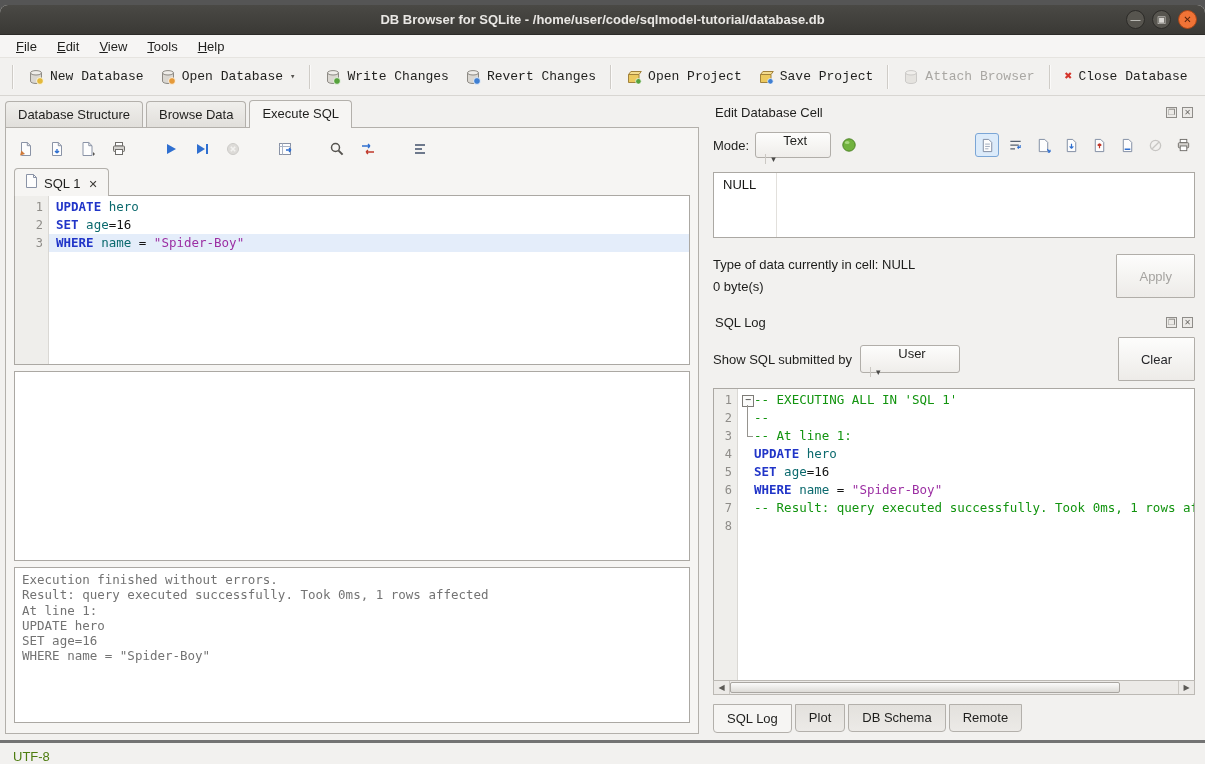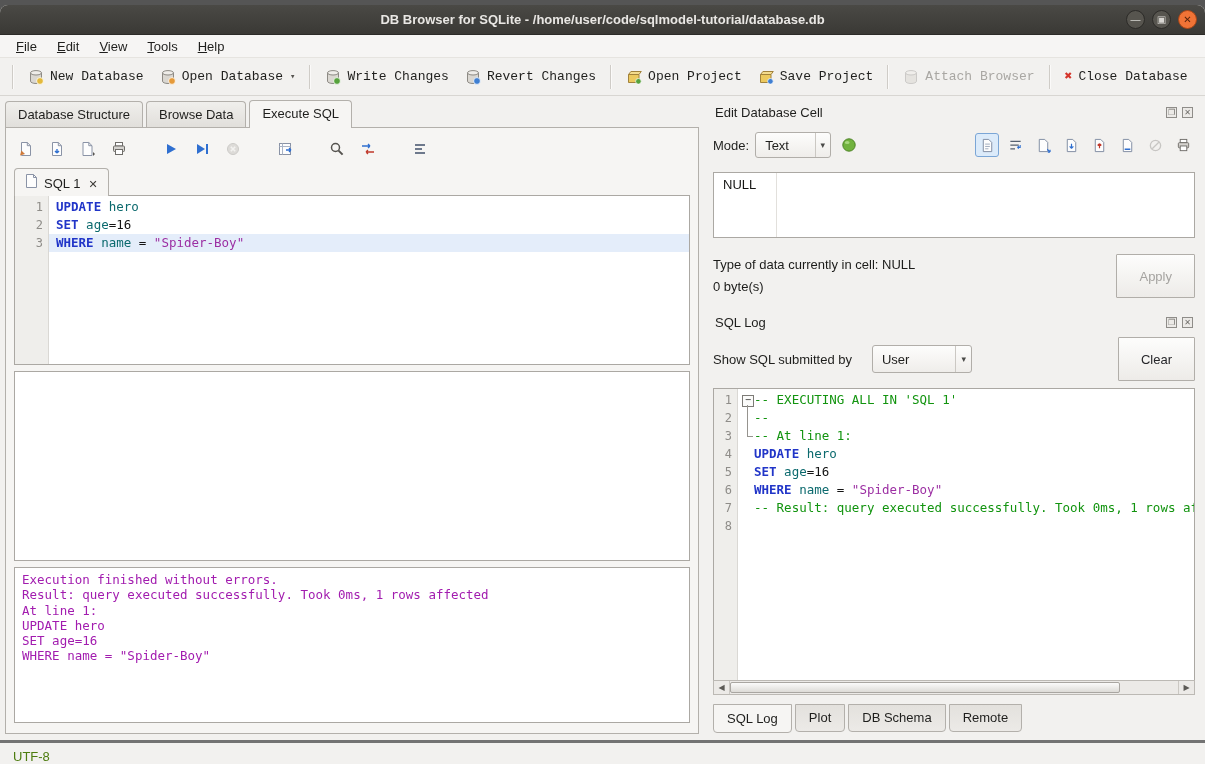--- a/index.html
+++ b/index.html
@@ -57,41 +57,41 @@
   .tk-pl{color:#141414;}
   .tk-str{color:#9c2fa3;}
   .tk-com{color:#12940f;}
   .fold{flex:0 0 14px;position:relative;height:18px;}
   .fold-minus::before{content:"−";position:absolute;left:2px;top:4px;width:10px;height:10px;border:1px solid #7d7b77;background:#fbfbfa;color:#3e3e3c;font-size:10px;line-height:8px;text-align:center;}
   .fold-minus::after{content:"";position:absolute;left:7px;top:14px;bottom:0;border-left:1px solid #96948f;}
   .fold-bar::before{content:"";position:absolute;left:7px;top:0;bottom:0;border-left:1px solid #96948f;}
   .fold-end::before{content:"";position:absolute;left:7px;top:0;height:9px;border-left:1px solid #96948f;}
   .fold-end::after{content:"";position:absolute;left:7px;top:9px;width:6px;border-top:1px solid #96948f;}
   .results-pane{flex:0 0 190px;margin-top:6px;background:#fff;border:1px solid #aba8a3;}
-  .output-pane{flex:1;margin-top:6px;margin-bottom:0;background:#fff;border:1px solid #aba8a3;font:12.5px/15.3px "DejaVu Sans Mono",monospace;padding:4px 7px;white-space:pre;overflow:hidden;color:#a21caf;}
+  .output-pane{flex:1;margin-top:6px;margin-bottom:0;background:#fff;border:1px solid #aba8a3;font:12.5px/15.3px "DejaVu Sans Mono",monospace;padding:4px 7px;white-space:pre;overflow:hidden;color:#737373;}
   
   .right-pane{flex:1;display:flex;flex-direction:column;min-width:0;padding:6px 10px 6px 6px;}
   .dock-header{flex:0 0 20px;display:flex;align-items:center;justify-content:space-between;padding:0 2px;}
   .dock-icons{display:flex;gap:5px;align-items:center;}
   .dico{width:11px;height:11px;border:1px solid #8f8d89;background:#eceae7;font-size:8px;line-height:9px;text-align:center;color:#6f6d69;}
   .mode-row{flex:0 0 30px;margin-top:8px;display:flex;align-items:center;gap:6px;justify-content:space-between;}
-  .combo{display:flex;align-items:center;justify-content:space-between;gap:6px;background:linear-gradient(#fdfdfc,#efedea);border:1px solid #b1aea9;border-radius:3px;height:26px;padding:0 5px 0 9px;cursor:default;}
+  .combo{display:flex;align-items:center;justify-content:space-between;gap:6px;background:linear-gradient(#fdfdfc,#efedea);border:1px solid #b1aea9;border-radius:3px;height:26px;padding:0 5px 0 9px;cursor:default;flex-direction:column;}
   .combo .caret{font-size:9px;color:#4a4a48;border-left:1px solid #cbc8c3;padding-left:5px;align-self:stretch;display:flex;align-items:center;}
   .combo.mode{min-width:76px;}
   .combo.user{min-width:100px;height:28px;}
   .flex-sp{flex:1;}
   .cell-icons{display:flex;align-items:center;gap:4px;}
   .cell-editor{flex:0 0 66px;margin-top:12px;background:#fff;border:1px solid #aba8a3;padding:4px 9px;position:relative;color:#151513;}
   .cell-editor::after{content:"";position:absolute;left:62px;top:0;bottom:0;border-left:1px solid #e2e0dc;}
   .cell-info{flex:0 0 48px;margin-top:12px;display:flex;align-items:flex-end;justify-content:space-between;}
   .info-lines div{line-height:22px;color:#1c1c1a;}
   .btn{background:linear-gradient(#fdfdfc,#edebe8);border:1px solid #b1aea9;border-radius:1px;height:44px;padding:0 22px;font-size:13px;color:#26262a;cursor:default;font-family:inherit;}
   .btn.disabled{color:#a5a3a0;}
   .log-header{margin-top:14px;}
-  .log-controls{flex:0 0 32px;margin-top:5px;display:flex;align-items:center;gap:20px;}
+  .log-controls{flex:0 0 32px;margin-top:5px;display:flex;align-items:center;gap:8px;}
   #log-editor{flex:1;margin-top:7px;min-height:0;border-bottom:none;}
   .hscroll{flex:0 0 15px;display:flex;border:1px solid #bcb9b4;background:#eceae7;}
   .sb-arrow{flex:0 0 16px;display:flex;align-items:center;justify-content:center;font-size:8px;color:#5c5a56;}
   .sb-arrow.left{border-right:1px solid #cbc8c3;}
   .sb-arrow.right{border-left:1px solid #cbc8c3;}
   .sb-track{flex:1;position:relative;}
   .sb-thumb{position:absolute;left:0;top:1px;bottom:1px;width:87%;background:linear-gradient(#fbfbfa,#dddbd7);border:1px solid #a9a6a1;border-radius:2px;}
   .dock-tabs{flex:0 0 30px;margin-top:9px;display:flex;align-items:flex-start;}
   .dock-tabs .tab{padding:5px 13px 6px;background:linear-gradient(#e3e1dd,#eceae7);border:1px solid #b3b0ab;border-radius:0 0 4px 4px;margin-right:3px;}
   .dock-tabs .tab.active{background:#f6f5f3;padding-top:6px;}

